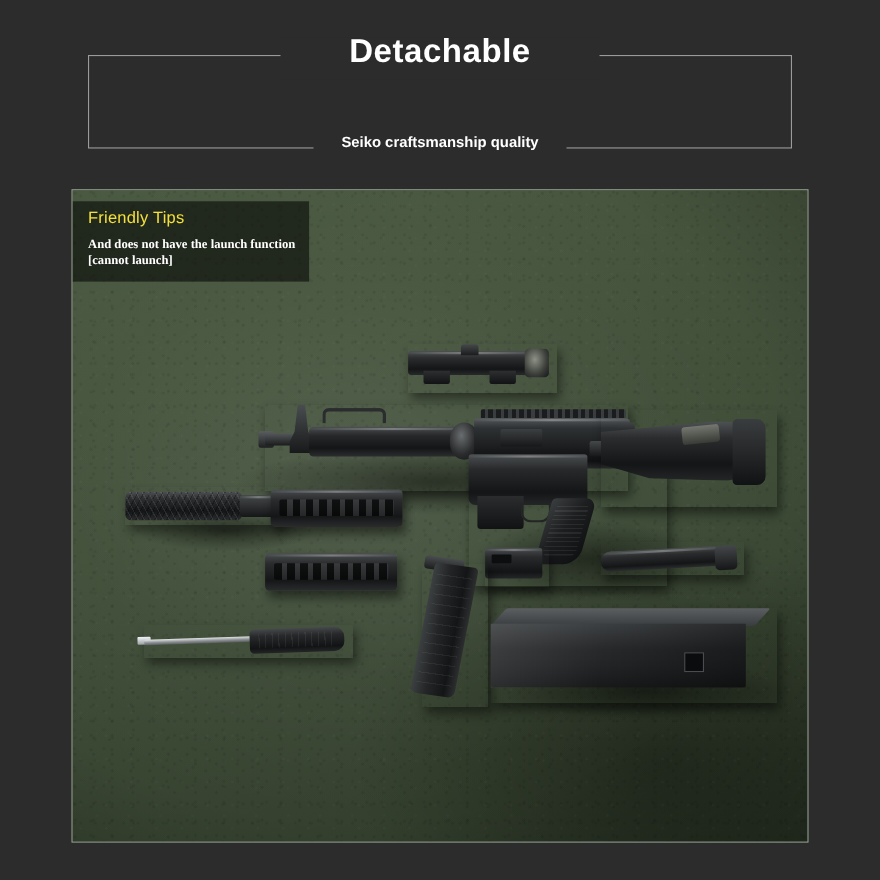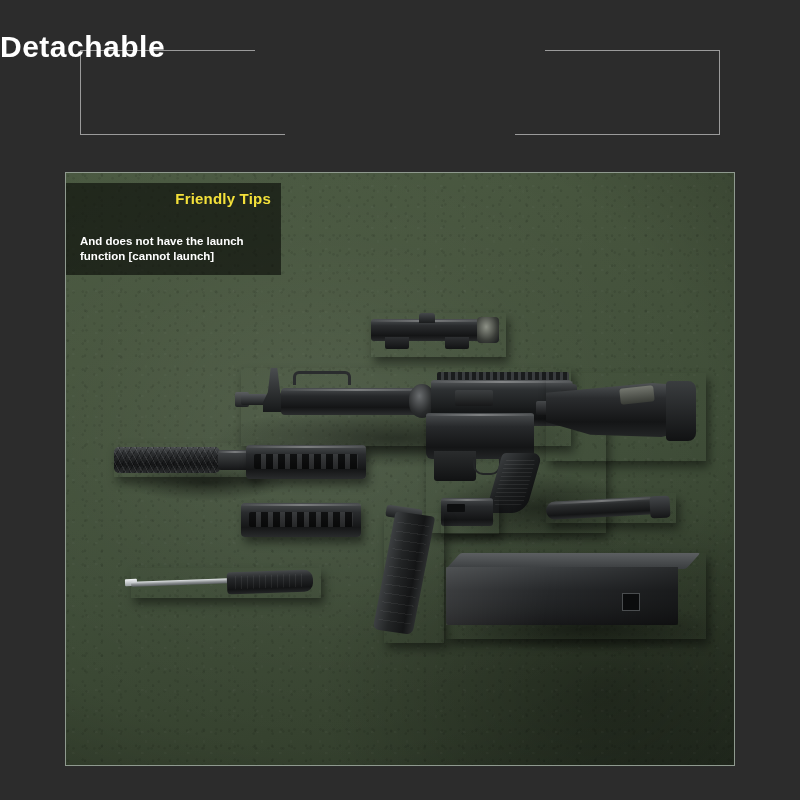--- a/index.html
+++ b/index.html
@@ -29,21 +29,21 @@
     left: 80px;
     top: 50px;
     width: 640px;
     height: 85px;
     border: 1px solid #9b9b9b;
   }
   .header-title {
     position: absolute;
     left: 0; top: 30px;
     width: 800px;
-    text-align: left;
+    text-align: center;
     color: #ffffff;
     font-size: 30px;
     font-weight: bold;
     letter-spacing: 0.5px;
     z-index: 3;
   }
   .title-mask {
     position: absolute;
     top: 34px;
     left: 255px;
@@ -112,37 +112,38 @@
     position: absolute;
     left: 0;
     top: 10px;
     width: 215px;
     padding: 7px 10px 12px 14px;
     background: rgba(8,10,7,0.62);
   }
   .tips-title {
     color: #f3e03a;
     font-size: 15px;
-    font-weight: bold;
-    margin-bottom: 27px;
-    text-align: right;
+    font-weight: normal;
+    margin-bottom: 8px;
+    text-align: left;
     letter-spacing: 0.2px;
   }
   .tips-scale {
     color: #ffffff;
     font-size: 18.5px;
     font-weight: bold;
     margin-bottom: 5px;
   }
   .tips-note {
     color: #ffffff;
     font-size: 11.5px;
     font-weight: bold;
     line-height: 1.28;
     max-width: 190px;
+    font-family: Liberation Serif, serif;
   }
 
   
   .part { position: absolute; }
   .sheen {
     position: absolute;
     left: 0; right: 0; top: 1px;
     height: 2px;
     background: linear-gradient(90deg, rgba(255,255,255,0.02), rgba(255,255,255,0.30), rgba(255,255,255,0.04));
   }
@@ -429,20 +430,21 @@
 </head>
 <body>
 
 <div class="page">
 
   <div class="header">
     <div class="header-frame"></div>
     <div class="title-mask"></div>
     <div class="header-title">Detachable</div>
     <div class="sub-mask"></div>
+    <div class="header-sub">Seiko craftsmanship quality</div>
   </div>
 
   <div class="photo-wrap">
     <div class="photo">
       <div class="grain"></div>
     </div>
 
     <div class="gshadow" style="left:150px; top:235px; width:360px; height:60px;"></div>
     <div class="gshadow" style="left:370px; top:300px; width:200px; height:70px;"></div>
     <div class="gshadow" style="left:60px;  top:292px; width:160px; height:36px;"></div>

